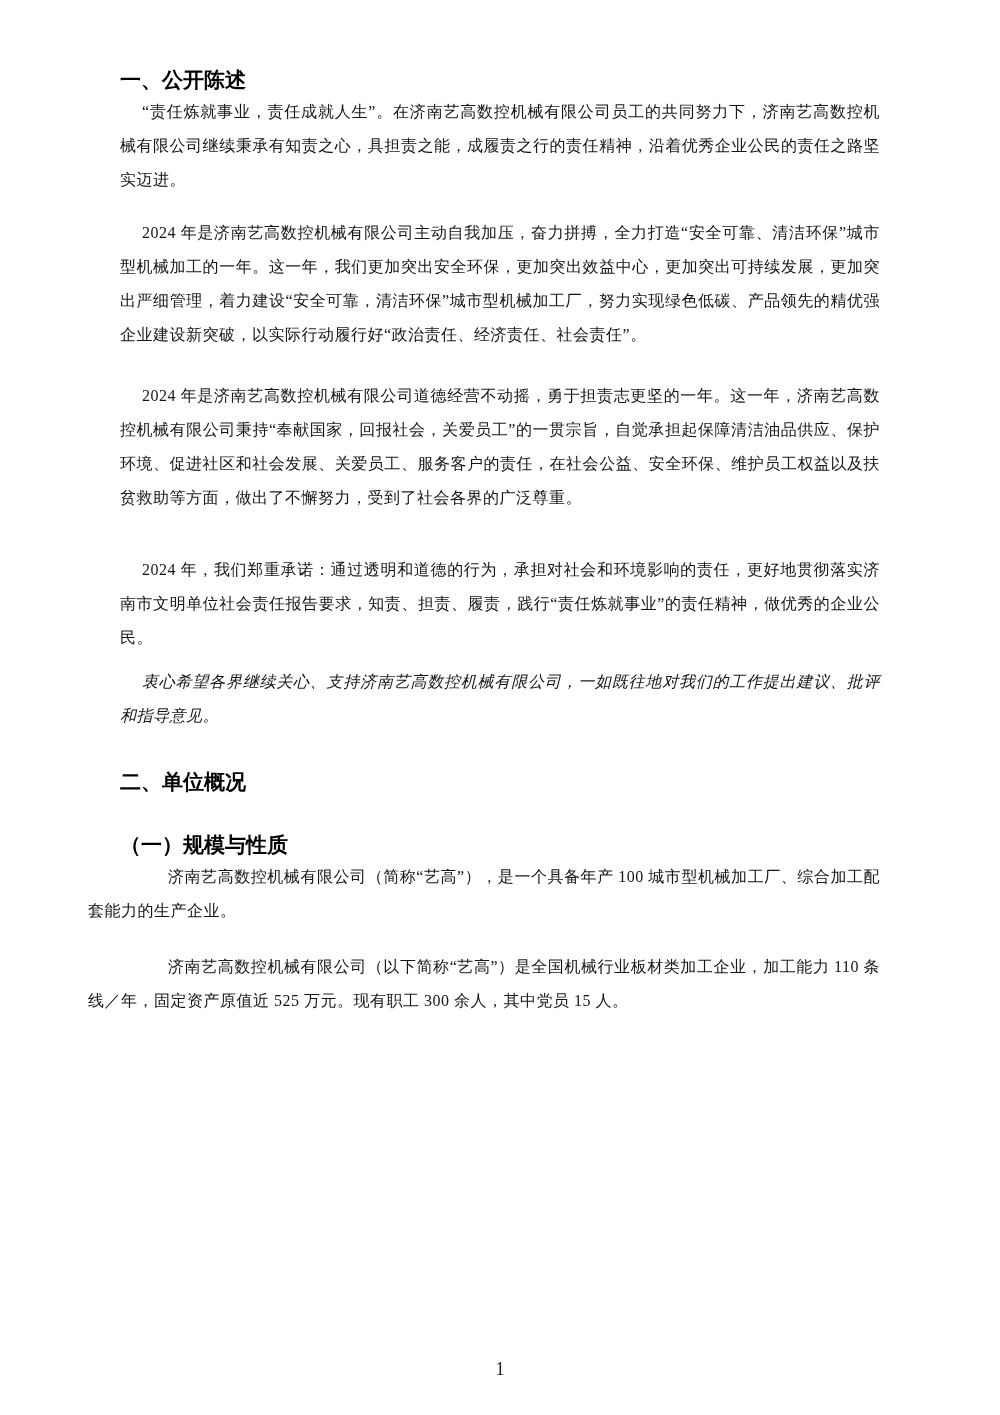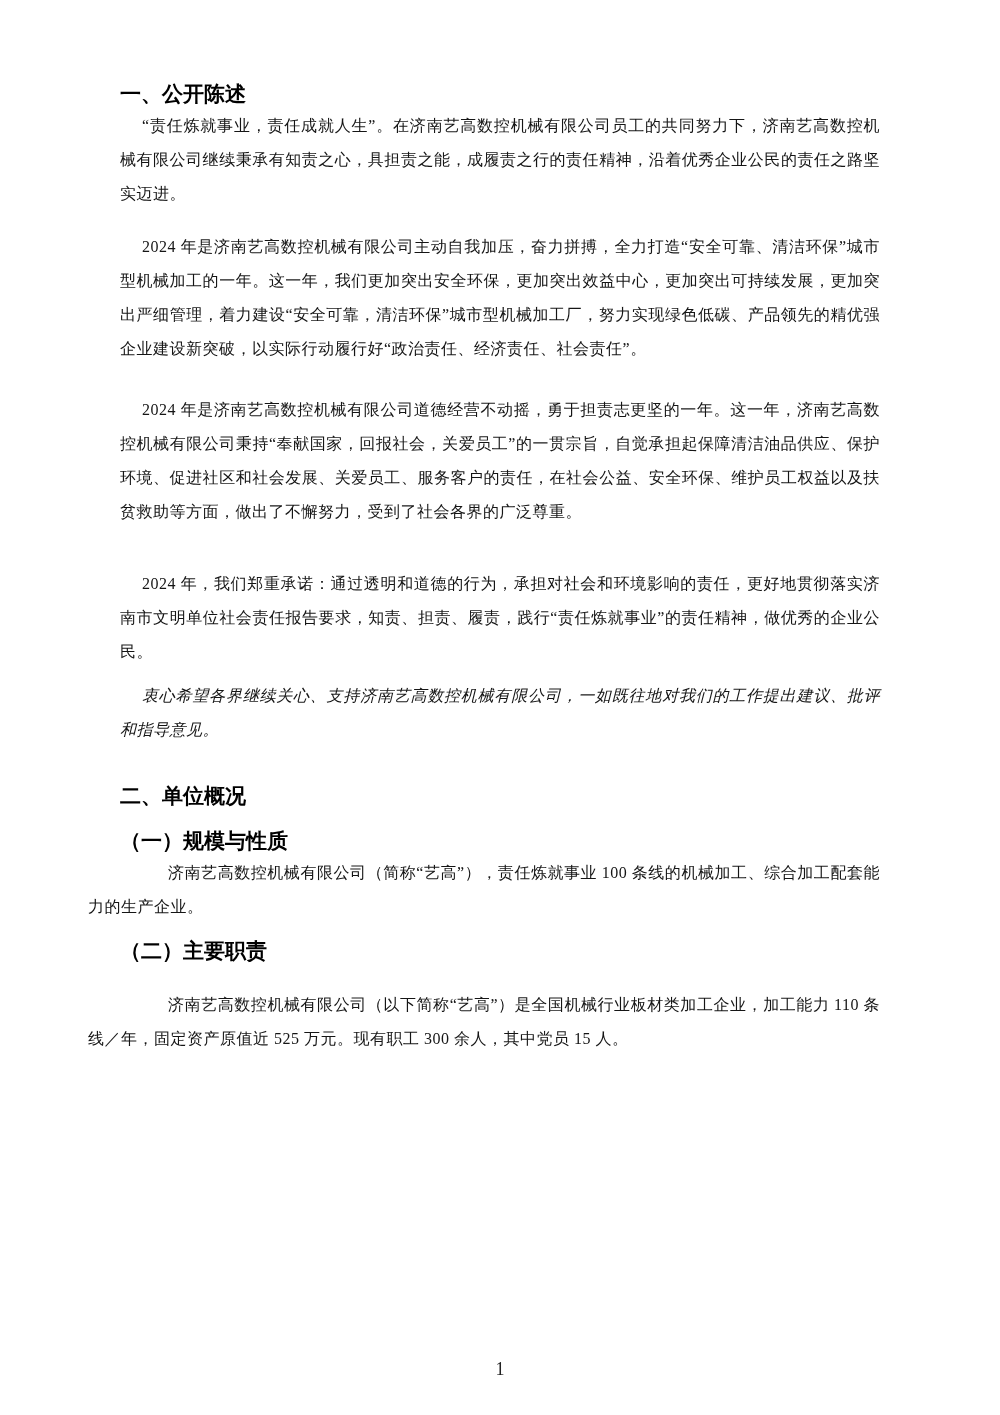--- a/index.html
+++ b/index.html
@@ -11,21 +11,21 @@
     position: relative;
     width: 1000px;
     height: 1415px;
     margin: 0 auto;
     background: #ffffff;
     color: #111111;
     overflow: hidden;
   }
   .content {
     position: absolute;
-    top: 79px;
+    top: 65px;
     left: 120px;
     width: 760px;
   }
   .sec-heading {
     margin: 0;
     font-family: "Liberation Sans", "DejaVu Sans", sans-serif;
     font-weight: bold;
     font-size: 21px;
     line-height: 30px;
     color: #000000;
@@ -49,21 +49,21 @@
     color: #151515;
   }
   .sub-para {
     margin-left: -32px;
     width: 792px;
     text-indent: 80px;
   }
   
   .mt10 { margin-top: 10px; font-style: italic; }
   .mt12 { margin-top: 12px; }
-  .mt15 { margin-top: 15px; }
+  .mt15 { margin-top: 33px; }
   .mt19 { margin-top: 19px; }
   .mt22 { margin-top: 22px; }
   .mt27 { margin-top: 27px; }
   .mt34 { margin-top: 34px; }
   .mt38 { margin-top: 38px; }
   .page-footer {
     position: absolute;
     top: 1358px;
     left: 0;
     width: 100%;
@@ -89,23 +89,22 @@
     <p class="para mt27">2024 年是济南艺高数控机械有限公司道德经营不动摇，勇于担责志更坚的一年。这一年，济南艺高数控机械有限公司秉持“奉献国家，回报社会，关爱员工”的一贯宗旨，自觉承担起保障清洁油品供应、保护环境、促进社区和社会发展、关爱员工、服务客户的责任，在社会公益、安全环保、维护员工权益以及扶贫救助等方面，做出了不懈努力，受到了社会各界的广泛尊重。</p>
 
     <p class="para mt38">2024 年，我们郑重承诺：通过透明和道德的行为，承担对社会和环境影响的责任，更好地贯彻落实济南市文明单位社会责任报告要求，知责、担责、履责，践行“责任炼就事业”的责任精神，做优秀的企业公民。</p>
 
     <p class="para mt10">衷心希望各界继续关心、支持济南艺高数控机械有限公司，一如既往地对我们的工作提出建议、批评和指导意见。</p>
 
     <h2 class="sec-heading mt34">二、单位概况</h2>
 
     <h3 class="sub-heading mt15">（一）规模与性质</h3>
 
-    <p class="para sub-para">济南艺高数控机械有限公司（简称“艺高”），责任炼就事业 100 条线的机械加工、综合加工配套能力的生产企业。</p>
+    <p class="para sub-para">济南艺高数控机械有限公司（简称“艺高”），是一个具备年产 100 城市型机械加工厂、综合加工配套能力的生产企业。</p>
 
-    <h3 class="sub-heading mt12">（二）主要职责</h3>
 
 
 
     <p class="para sub-para mt22">济南艺高数控机械有限公司（以下简称“艺高”）是全国机械行业板材类加工企业，加工能力 110 条线／年，固定资产原值近 525 万元。现有职工 300 余人，其中党员 15 人。</p>
 
   </main>
 
   <footer class="page-footer">
     <span>1</span>
   </footer>

